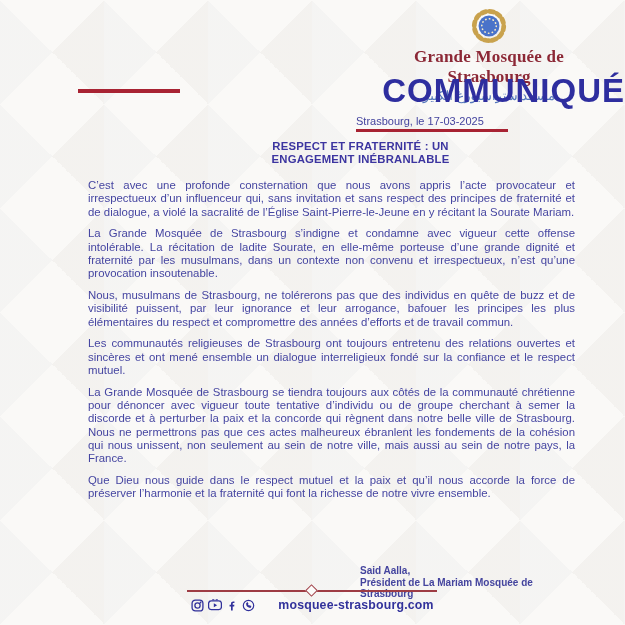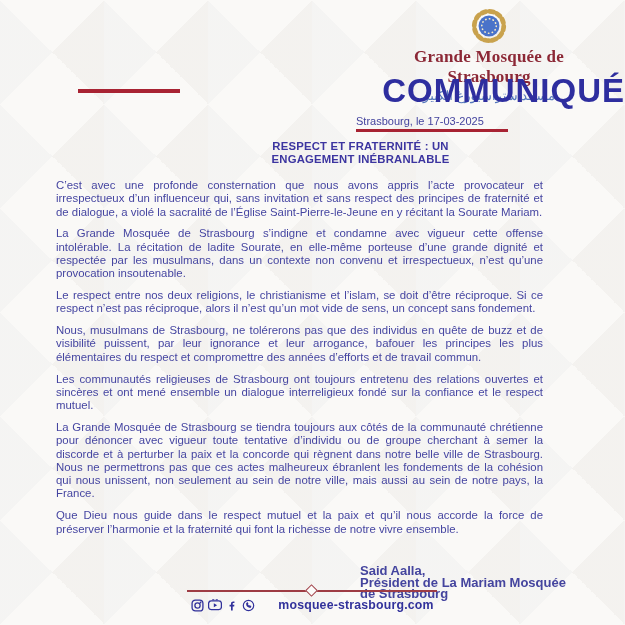--- a/index.html
+++ b/index.html
@@ -24,26 +24,26 @@
   .main-title{position:absolute;left:0;top:72px;width:625px;text-align:right;
     font-size:33px;font-weight:700;letter-spacing:1px;color:#2e2e9f;}
   
   .dateline{position:absolute;top:115px;right:117px;}
   .dateline .txt{font-size:11px;color:#44449e;}
   .dateline .rule{margin-top:2px;width:152px;height:2.6px;background:#a82333;}
   
   .subtitle{position:absolute;top:140px;left:0;width:625px;text-align:center;
     font-size:11.3px;font-weight:700;color:#3c35a0;letter-spacing:.2px;line-height:12.5px;padding-left:48px;}
   
-  .body-copy{position:absolute;top:179px;left:56px;width:487px;
+  .body-copy{position:absolute;top:179px;left:88px;width:487px;
     font-size:11.4px;line-height:13.3px;color:#4545a1;text-align:justify;}
   .body-copy p{margin:0 0 8.5px 0;}
   
   .signature{position:absolute;top:565px;left:360px;width:215px;
-    font-size:13px;font-weight:700;color:#44449e;line-height:11.5px;text-align:left;}
+    font-size:10px;font-weight:700;color:#44449e;line-height:11.5px;text-align:left;}
   
   .footer-rule{position:absolute;top:590px;left:187px;width:250px;height:1.8px;background:#9e3c44;}
   .footer-diamond{position:absolute;top:586px;left:307px;width:7px;height:7px;
     border:1.6px solid #9e3c44;background:#fbfaf9;transform:rotate(45deg);}
   .social-row{position:absolute;top:598px;left:0;width:625px;display:flex;
     align-items:center;justify-content:center;gap:4px;}
   .social-row svg{display:block;}
   .website{font-size:12.3px;font-weight:700;color:#31319b;margin-left:19px;letter-spacing:.2px;}
 </style>
 </head>
@@ -69,22 +69,21 @@
     <div class="rule"></div>
   </div>
 
   <div class="subtitle">
     <div>RESPECT ET FRATERNITÉ : UN</div>
     <div>ENGAGEMENT INÉBRANLABLE</div>
   </div>
 
   <div class="body-copy">
     <p>C’est avec une profonde consternation que nous avons appris l’acte provocateur et irrespectueux d’un influenceur qui, sans invitation et sans respect des principes de fraternité et de dialogue, a violé la sacralité de l’Église Saint-Pierre-le-Jeune en y récitant la Sourate Mariam.</p>
-    <p>La Grande Mosquée de Strasbourg s’indigne et condamne avec vigueur cette offense intolérable. La récitation de ladite Sourate, en elle-même porteuse d’une grande dignité et respectée par les musulmans, dans un contexte non convenu et irrespectueux, n’est qu’une provocation insoutenable.</p>
-    <p>Le respect entre nos deux religions, le christianisme et l’islam, se doit d’être réciproque. Si ce respect n’est pas réciproque, alors il n’est qu’un mot vide de sens, un concept sans fondement.</p>
+    <p>La Grande Mosquée de Strasbourg s’indigne et condamne avec vigueur cette offense intolérable. La récitation de ladite Sourate, en elle-même porteuse d’une grande dignité et fraternité par les musulmans, dans un contexte non convenu et irrespectueux, n’est qu’une provocation insoutenable.</p>
     <p>Nous, musulmans de Strasbourg, ne tolérerons pas que des individus en quête de buzz et de visibilité puissent, par leur ignorance et leur arrogance, bafouer les principes les plus élémentaires du respect et compromettre des années d’efforts et de travail commun.</p>
     <p>Les communautés religieuses de Strasbourg ont toujours entretenu des relations ouvertes et sincères et ont mené ensemble un dialogue interreligieux fondé sur la confiance et le respect mutuel.</p>
     <p>La Grande Mosquée de Strasbourg se tiendra toujours aux côtés de la communauté chrétienne pour dénoncer avec vigueur toute tentative d’individu ou de groupe cherchant à semer la discorde et à perturber la paix et la concorde qui règnent dans notre belle ville de Strasbourg. Nous ne permettrons pas que ces actes malheureux ébranlent les fondements de la cohésion qui nous unissent, non seulement au sein de notre ville, mais aussi au sein de notre pays, la France.</p>
     <p>Que Dieu nous guide dans le respect mutuel et la paix et qu’il nous accorde la force de préserver l’harmonie et la fraternité qui font la richesse de notre vivre ensemble.</p>
   </div>
 
   <div class="signature">
     <div>Said Aalla,</div>
     <div>Président de La Mariam Mosquée de Strasbourg</div>
   </div>

